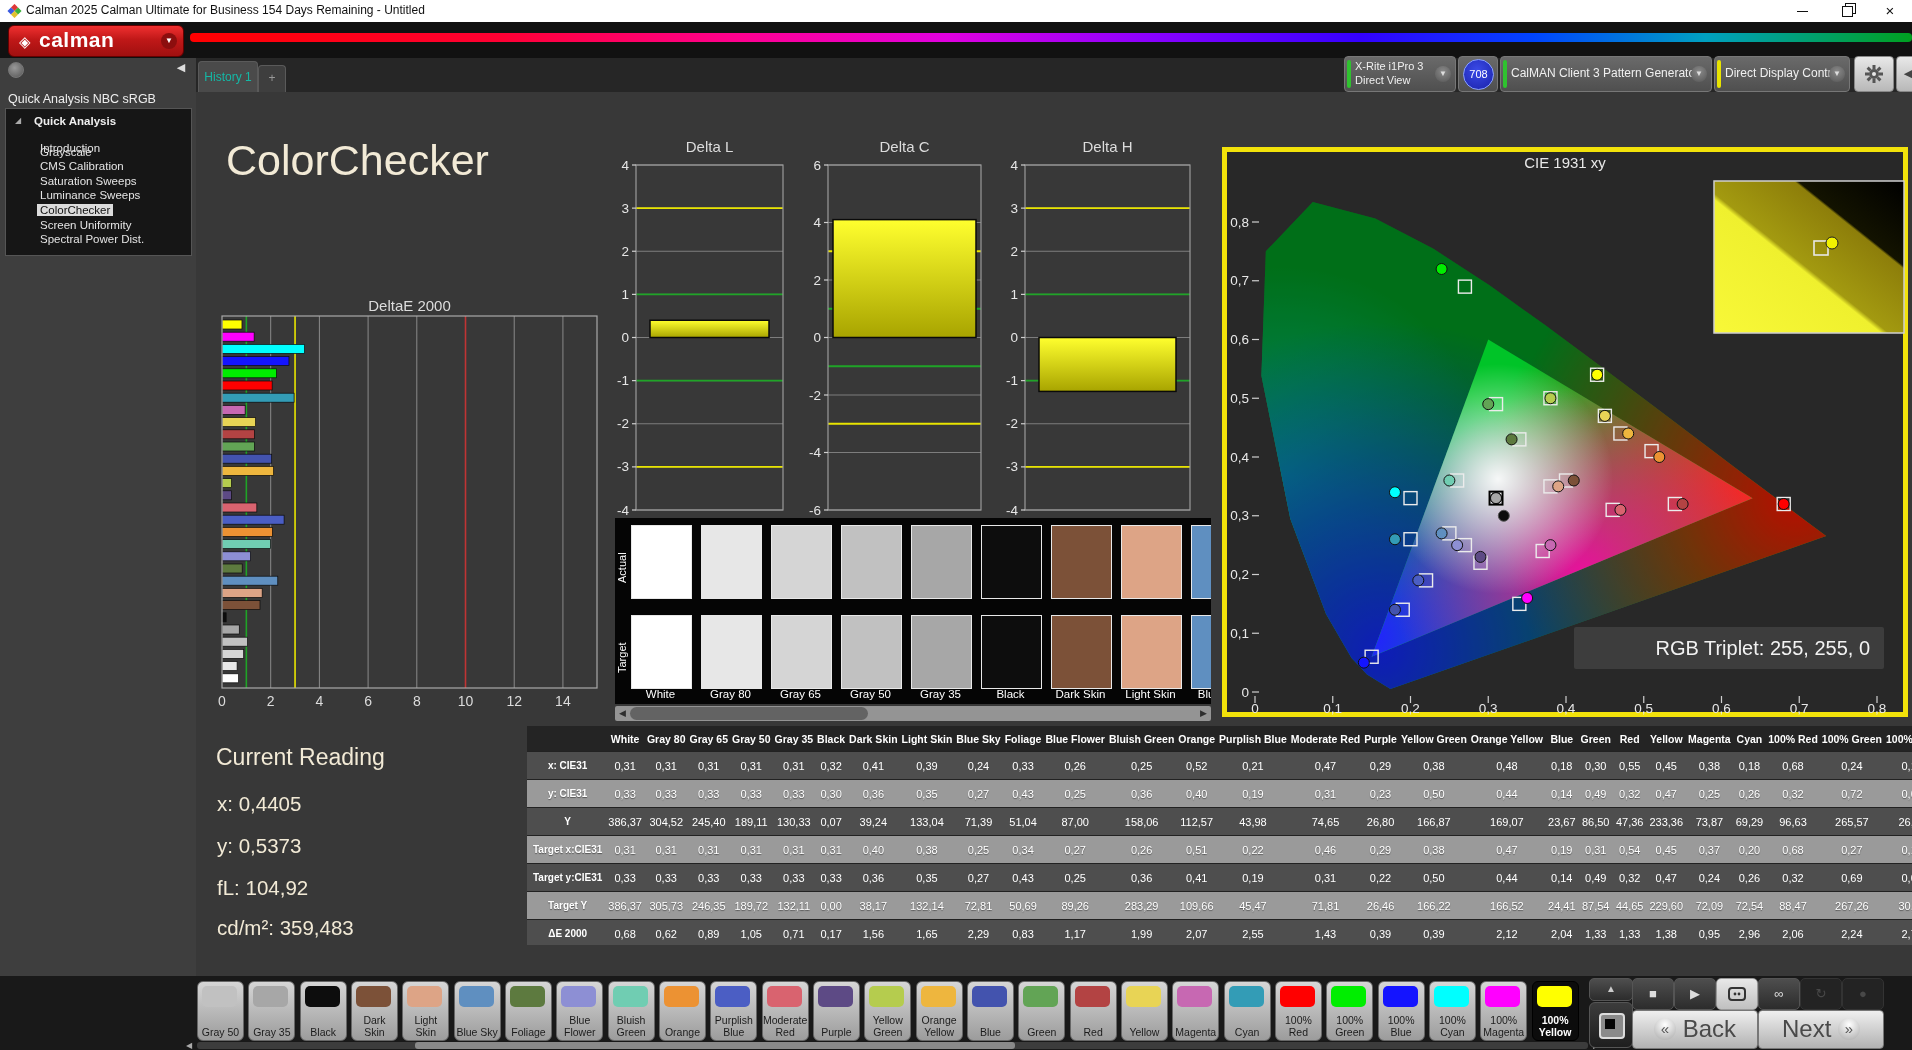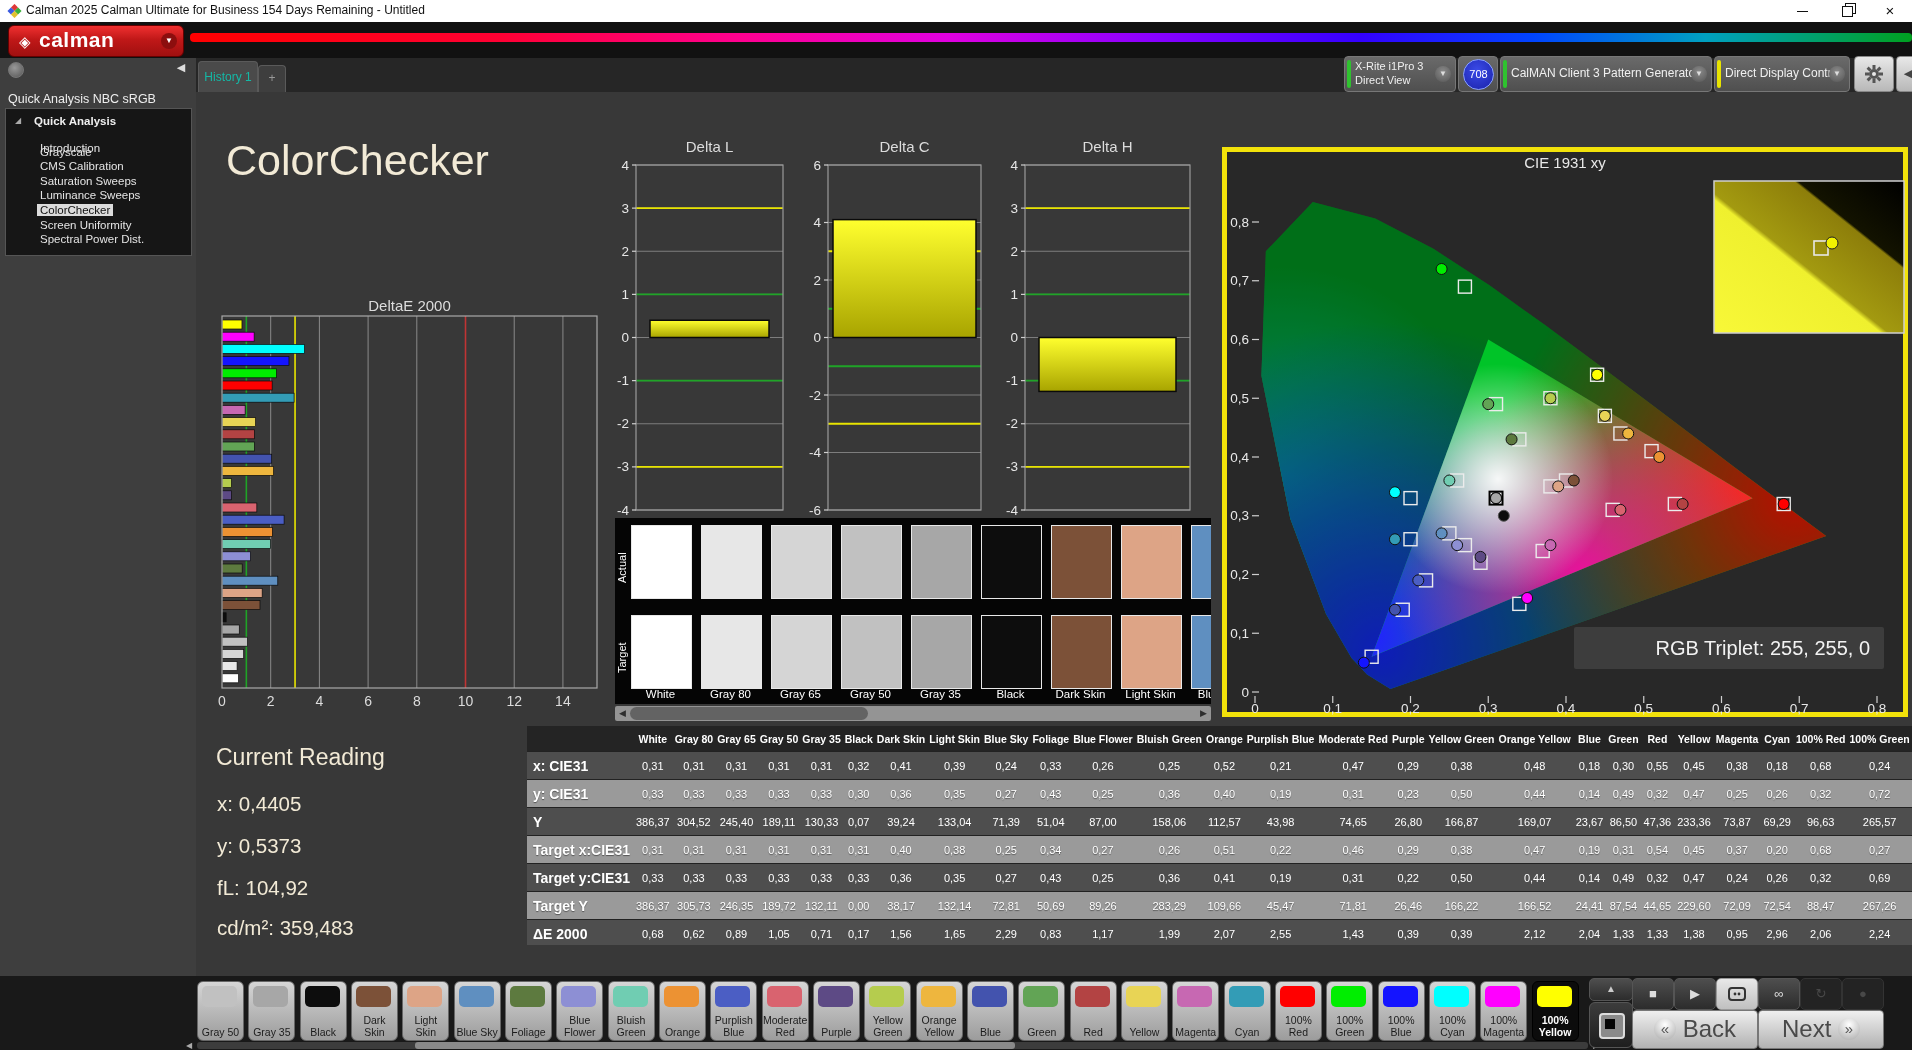--- a/index.html
+++ b/index.html
@@ -64,21 +64,21 @@
   .sw-name{position:absolute;top:170px;width:61px;text-align:center;color:#fff;font-size:11.5px;}
   #swscroll{left:615px;top:706px;width:596px;height:15px;background:#949494;border-radius:2px;}
   .sb-arrow{position:absolute;top:1px;width:13px;height:13px;color:#2e2e2e;font-size:9px;text-align:center;line-height:13px;}
   #swthumb{position:absolute;left:15px;top:1px;width:238px;height:13px;border-radius:7px;background:#636363;}
 
   
   #tblwrap{left:527px;top:726px;width:1385px;height:219px;overflow:hidden;background:#242424;}
   table{border-collapse:collapse;table-layout:auto;width:1400px;}
   th,td{white-space:nowrap;font-size:11px;text-align:center;padding:0 3px;height:27px;color:#fff;}
   thead th{background:#242424;font-size:10.5px;font-weight:bold;height:25px;padding:0 2px;}
-  .rowlab{text-align:left;font-weight:bold;padding-left:6px;font-size:14px;}
+  .rowlab{text-align:center;font-weight:bold;padding-left:6px;font-size:10px;}
   tr.dark td, tr.dark .rowlab{background:#4e4e4e;}
   tr.light td, tr.light .rowlab{background:#9a9a9a;text-shadow:0 1px 1px rgba(0,0,0,.45);}
   tr{border-bottom:1px solid #222;}
 
   
   #botbar{left:0;top:976px;width:1912px;height:74px;background:#191919;}
   .pbtn{position:absolute;top:5px;width:45px;height:58px;border-radius:6px;
      background:linear-gradient(#d6d6d6,#9c9c9c);border:1px solid #666;}
   .pbtn .chip{position:absolute;left:4px;top:4px;width:35px;height:21px;border-radius:5px;}
   .pbtn .plab{position:absolute;left:0;bottom:2px;width:45px;text-align:center;font-size:10.5px;

